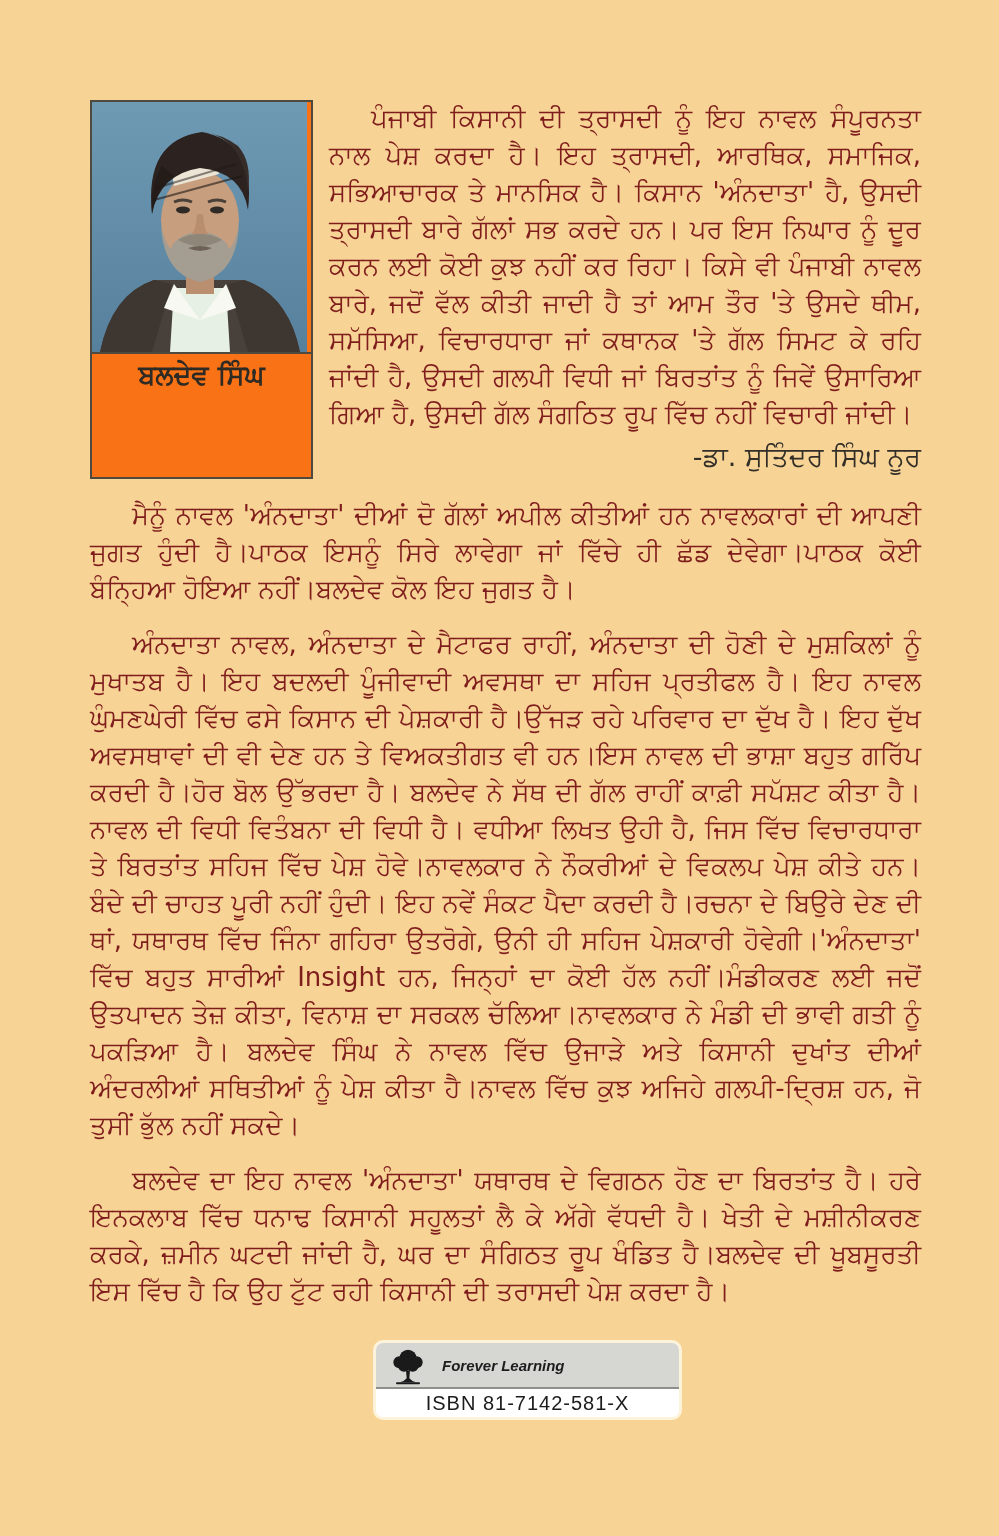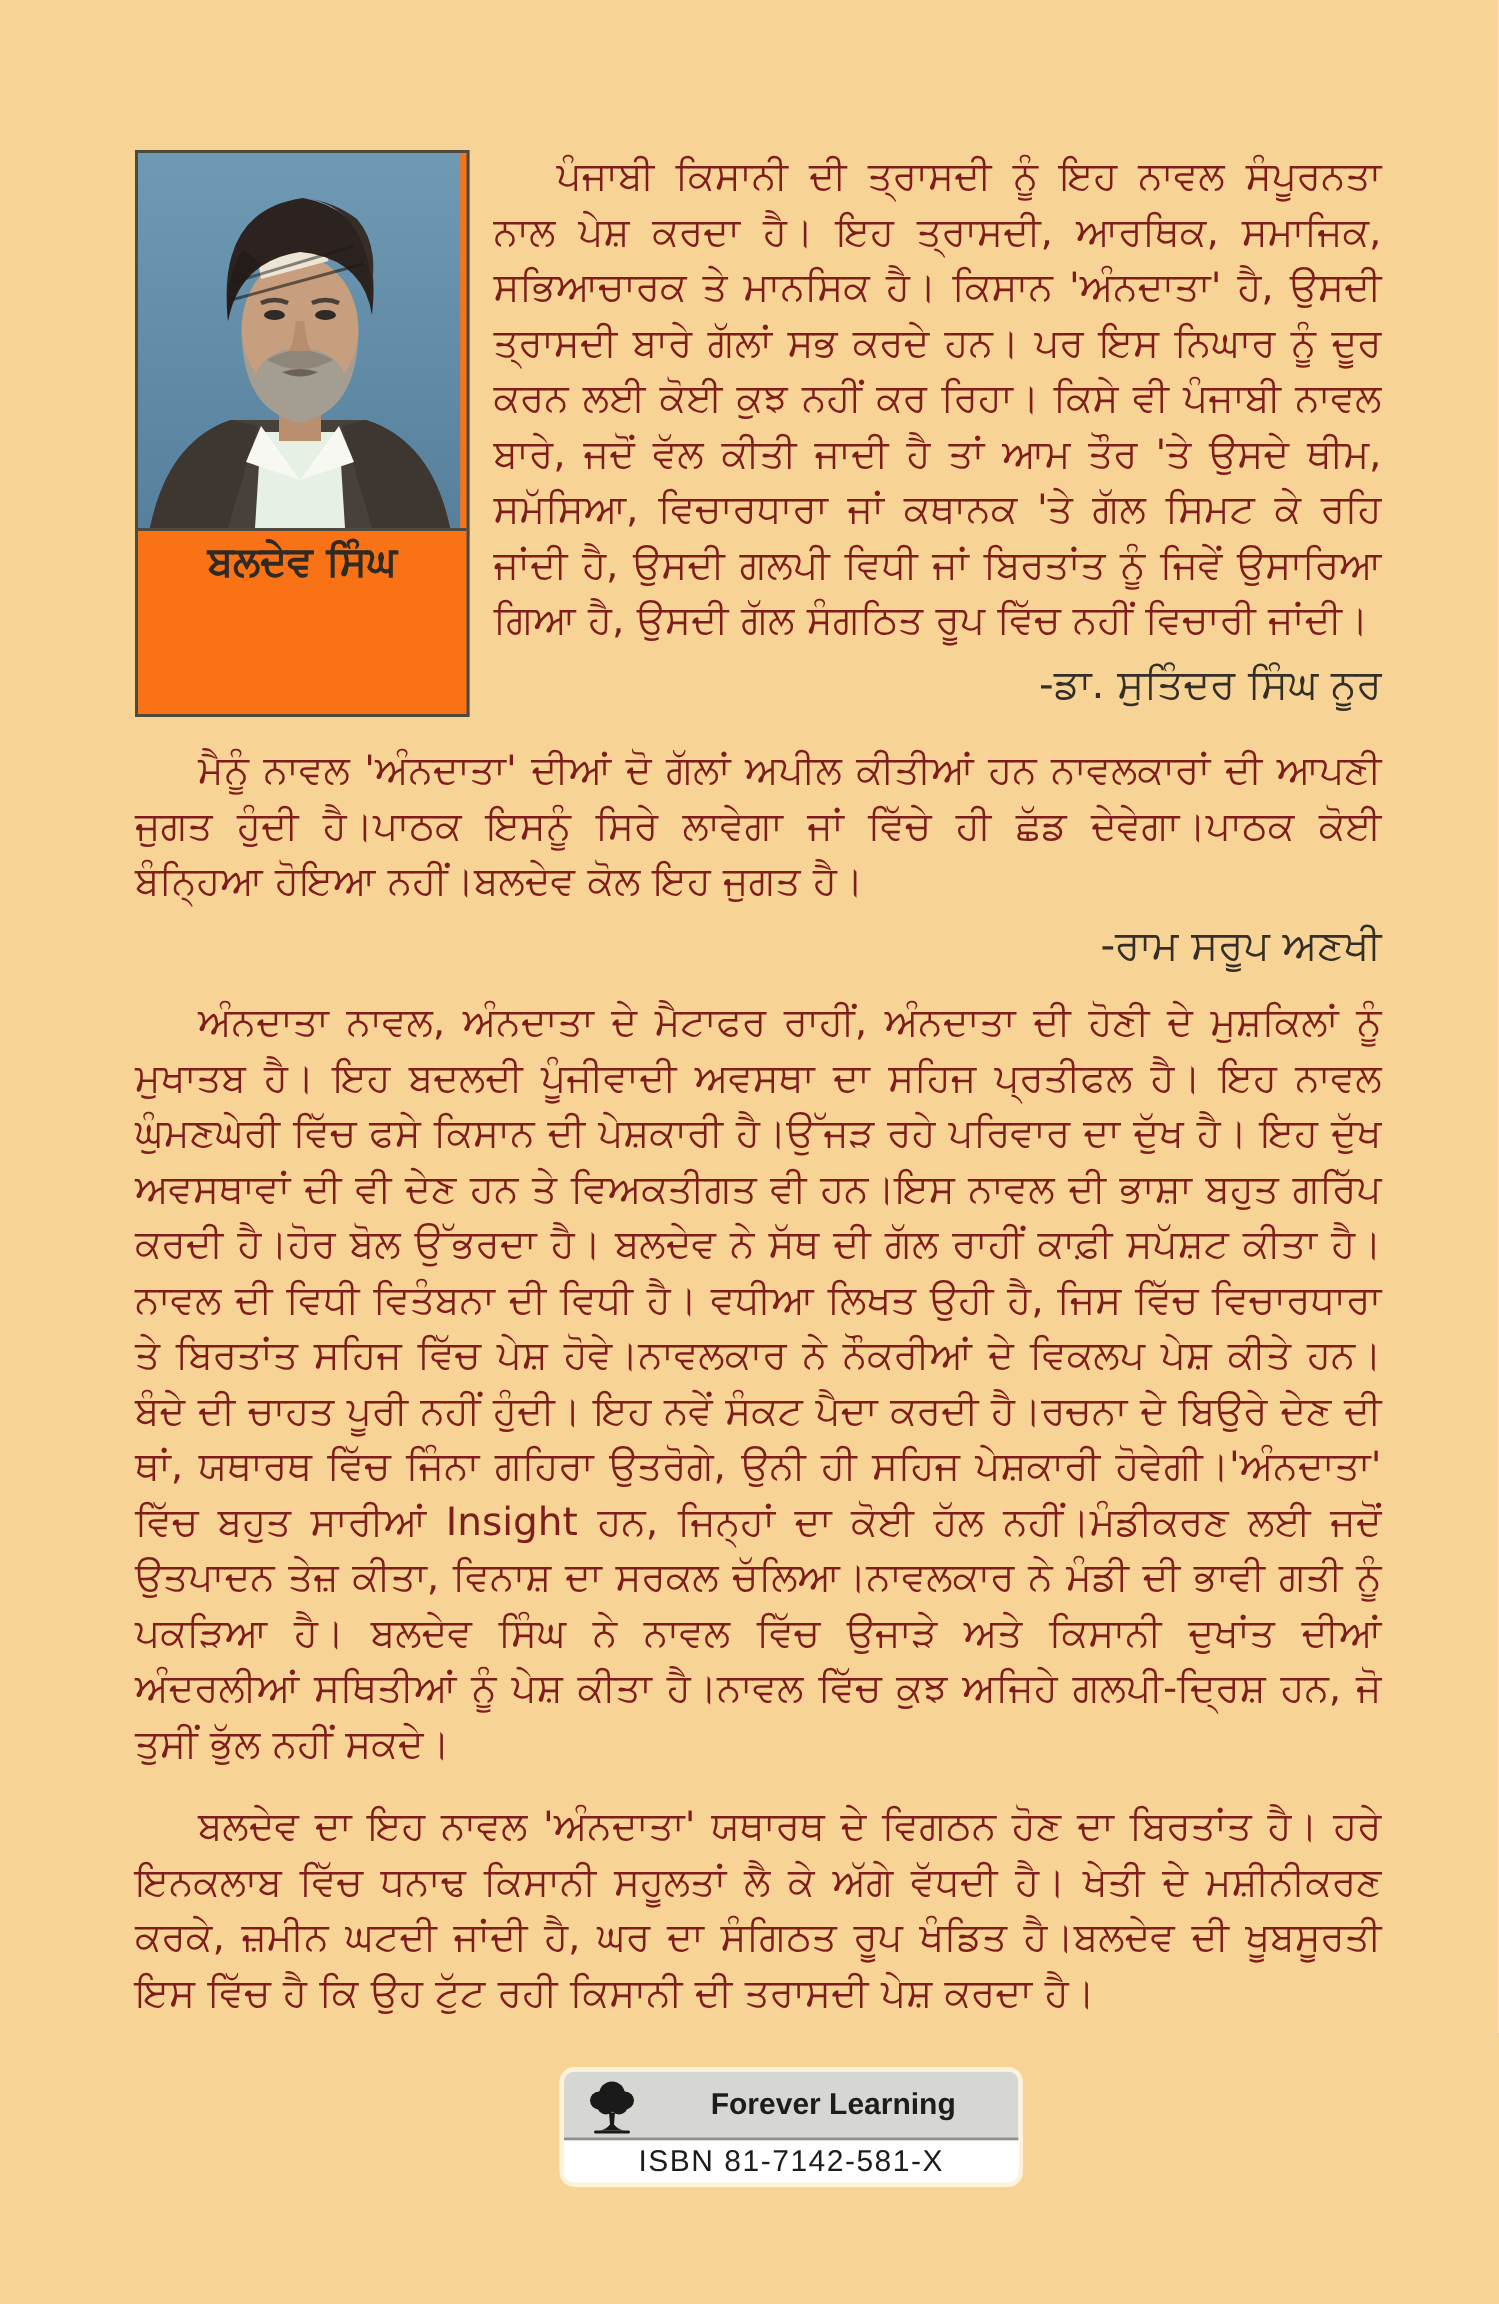--- a/index.html
+++ b/index.html
@@ -50,23 +50,23 @@
     background:#ffffff;
   }
   .gray-bar{
     background:#d6d6d3;
     border-bottom:2px solid #8e8e8a;
     height:44px;
     display:flex;align-items:center;gap:12px;
     padding:0 10px;
   }
   .gray-bar .tagline{
-    flex:1;text-align:center;
+    flex:1;
     font-family:"Liberation Sans", sans-serif;
-    font-size:20px;font-weight:bold;color:#1d1d1d;
+    font-size:15px;font-weight:bold;color:#1d1d1d;font-style:italic;
   }
   .tree-svg{display:block;width:44px;height:40px;}
   .isbn-area{background:#ffffff;text-align:center;padding:3px 10px 2px;}
   .isbn-text{
     font-family:"Liberation Sans", sans-serif;
     font-size:20px;color:#1c1c1c;letter-spacing:1px;
   }
 </style>
 </head>
 <body>
@@ -123,21 +123,20 @@
 
     <div class="quote-col">
       <p class="para indent">ਪੰਜਾਬੀ ਕਿਸਾਨੀ ਦੀ ਤ੍ਰਾਸਦੀ ਨੂੰ ਇਹ ਨਾਵਲ ਸੰਪੂਰਨਤਾ ਨਾਲ ਪੇਸ਼ ਕਰਦਾ ਹੈ। ਇਹ ਤ੍ਰਾਸਦੀ, ਆਰਥਿਕ, ਸਮਾਜਿਕ, ਸਭਿਆਚਾਰਕ ਤੇ ਮਾਨਸਿਕ ਹੈ। ਕਿਸਾਨ 'ਅੰਨਦਾਤਾ' ਹੈ, ਉਸਦੀ ਤ੍ਰਾਸਦੀ ਬਾਰੇ ਗੱਲਾਂ ਸਭ ਕਰਦੇ ਹਨ। ਪਰ ਇਸ ਨਿਘਾਰ ਨੂੰ ਦੂਰ ਕਰਨ ਲਈ ਕੋਈ ਕੁਝ ਨਹੀਂ ਕਰ ਰਿਹਾ। ਕਿਸੇ ਵੀ ਪੰਜਾਬੀ ਨਾਵਲ ਬਾਰੇ, ਜਦੋਂ ਵੱਲ ਕੀਤੀ ਜਾਦੀ ਹੈ ਤਾਂ ਆਮ ਤੌਰ 'ਤੇ ਉਸਦੇ ਥੀਮ, ਸਮੱਸਿਆ, ਵਿਚਾਰਧਾਰਾ ਜਾਂ ਕਥਾਨਕ 'ਤੇ ਗੱਲ ਸਿਮਟ ਕੇ ਰਹਿ ਜਾਂਦੀ ਹੈ, ਉਸਦੀ ਗਲਪੀ ਵਿਧੀ ਜਾਂ ਬਿਰਤਾਂਤ ਨੂੰ ਜਿਵੇਂ ਉਸਾਰਿਆ ਗਿਆ ਹੈ, ਉਸਦੀ ਗੱਲ ਸੰਗਠਿਤ ਰੂਪ ਵਿੱਚ ਨਹੀਂ ਵਿਚਾਰੀ ਜਾਂਦੀ।</p>
       <p class="attr">-ਡਾ. ਸੁਤਿੰਦਰ ਸਿੰਘ ਨੂਰ</p>
     </div>
   </div>
 
   <div class="quotes-rest">
     <div>
       <p class="para indent">ਮੈਨੂੰ ਨਾਵਲ 'ਅੰਨਦਾਤਾ' ਦੀਆਂ ਦੋ ਗੱਲਾਂ ਅਪੀਲ ਕੀਤੀਆਂ ਹਨ ਨਾਵਲਕਾਰਾਂ ਦੀ ਆਪਣੀ ਜੁਗਤ ਹੁੰਦੀ ਹੈ।ਪਾਠਕ ਇਸਨੂੰ ਸਿਰੇ ਲਾਵੇਗਾ ਜਾਂ ਵਿੱਚੇ ਹੀ ਛੱਡ ਦੇਵੇਗਾ।ਪਾਠਕ ਕੋਈ ਬੰਨ੍ਹਿਆ ਹੋਇਆ ਨਹੀਂ।ਬਲਦੇਵ ਕੋਲ ਇਹ ਜੁਗਤ ਹੈ।</p>
-      <p class="attr">-ਰਾਮ ਸਰੂਪ ਅਣਖੀ</p>
     </div>
     <div>
       <p class="para indent">ਅੰਨਦਾਤਾ ਨਾਵਲ, ਅੰਨਦਾਤਾ ਦੇ ਮੈਟਾਫਰ ਰਾਹੀਂ, ਅੰਨਦਾਤਾ ਦੀ ਹੋਣੀ ਦੇ ਮੁਸ਼ਕਿਲਾਂ ਨੂੰ ਮੁਖਾਤਬ ਹੈ। ਇਹ ਬਦਲਦੀ ਪੂੰਜੀਵਾਦੀ ਅਵਸਥਾ ਦਾ ਸਹਿਜ ਪ੍ਰਤੀਫਲ ਹੈ। ਇਹ ਨਾਵਲ ਘੁੰਮਣਘੇਰੀ ਵਿੱਚ ਫਸੇ ਕਿਸਾਨ ਦੀ ਪੇਸ਼ਕਾਰੀ ਹੈ।ਉੱਜੜ ਰਹੇ ਪਰਿਵਾਰ ਦਾ ਦੁੱਖ ਹੈ। ਇਹ ਦੁੱਖ ਅਵਸਥਾਵਾਂ ਦੀ ਵੀ ਦੇਣ ਹਨ ਤੇ ਵਿਅਕਤੀਗਤ ਵੀ ਹਨ।ਇਸ ਨਾਵਲ ਦੀ ਭਾਸ਼ਾ ਬਹੁਤ ਗਰਿੱਪ ਕਰਦੀ ਹੈ।ਹੋਰ ਬੋਲ ਉੱਭਰਦਾ ਹੈ। ਬਲਦੇਵ ਨੇ ਸੱਥ ਦੀ ਗੱਲ ਰਾਹੀਂ ਕਾਫ਼ੀ ਸਪੱਸ਼ਟ ਕੀਤਾ ਹੈ।ਨਾਵਲ ਦੀ ਵਿਧੀ ਵਿਤੰਬਨਾ ਦੀ ਵਿਧੀ ਹੈ। ਵਧੀਆ ਲਿਖਤ ਉਹੀ ਹੈ, ਜਿਸ ਵਿੱਚ ਵਿਚਾਰਧਾਰਾ ਤੇ ਬਿਰਤਾਂਤ ਸਹਿਜ ਵਿੱਚ ਪੇਸ਼ ਹੋਵੇ।ਨਾਵਲਕਾਰ ਨੇ ਨੌਕਰੀਆਂ ਦੇ ਵਿਕਲਪ ਪੇਸ਼ ਕੀਤੇ ਹਨ। ਬੰਦੇ ਦੀ ਚਾਹਤ ਪੂਰੀ ਨਹੀਂ ਹੁੰਦੀ। ਇਹ ਨਵੇਂ ਸੰਕਟ ਪੈਦਾ ਕਰਦੀ ਹੈ।ਰਚਨਾ ਦੇ ਬਿਉਰੇ ਦੇਣ ਦੀ ਥਾਂ, ਯਥਾਰਥ ਵਿੱਚ ਜਿੰਨਾ ਗਹਿਰਾ ਉਤਰੋਗੇ, ਉਨੀ ਹੀ ਸਹਿਜ ਪੇਸ਼ਕਾਰੀ ਹੋਵੇਗੀ।'ਅੰਨਦਾਤਾ' ਵਿੱਚ ਬਹੁਤ ਸਾਰੀਆਂ Insight ਹਨ, ਜਿਨ੍ਹਾਂ ਦਾ ਕੋਈ ਹੱਲ ਨਹੀਂ।ਮੰਡੀਕਰਣ ਲਈ ਜਦੋਂ ਉਤਪਾਦਨ ਤੇਜ਼ ਕੀਤਾ, ਵਿਨਾਸ਼ ਦਾ ਸਰਕਲ ਚੱਲਿਆ।ਨਾਵਲਕਾਰ ਨੇ ਮੰਡੀ ਦੀ ਭਾਵੀ ਗਤੀ ਨੂੰ ਪਕੜਿਆ ਹੈ। ਬਲਦੇਵ ਸਿੰਘ ਨੇ ਨਾਵਲ ਵਿੱਚ ਉਜਾੜੇ ਅਤੇ ਕਿਸਾਨੀ ਦੁਖਾਂਤ ਦੀਆਂ ਅੰਦਰਲੀਆਂ ਸਥਿਤੀਆਂ ਨੂੰ ਪੇਸ਼ ਕੀਤਾ ਹੈ।ਨਾਵਲ ਵਿੱਚ ਕੁਝ ਅਜਿਹੇ ਗਲਪੀ-ਦ੍ਰਿਸ਼ ਹਨ, ਜੋ ਤੁਸੀਂ ਭੁੱਲ ਨਹੀਂ ਸਕਦੇ।</p>
     </div>
     <div>
       <p class="para indent">ਬਲਦੇਵ ਦਾ ਇਹ ਨਾਵਲ 'ਅੰਨਦਾਤਾ' ਯਥਾਰਥ ਦੇ ਵਿਗਠਨ ਹੋਣ ਦਾ ਬਿਰਤਾਂਤ ਹੈ। ਹਰੇ ਇਨਕਲਾਬ ਵਿੱਚ ਧਨਾਢ ਕਿਸਾਨੀ ਸਹੂਲਤਾਂ ਲੈ ਕੇ ਅੱਗੇ ਵੱਧਦੀ ਹੈ। ਖੇਤੀ ਦੇ ਮਸ਼ੀਨੀਕਰਣ ਕਰਕੇ, ਜ਼ਮੀਨ ਘਟਦੀ ਜਾਂਦੀ ਹੈ, ਘਰ ਦਾ ਸੰਗਿਠਤ ਰੂਪ ਖੰਡਿਤ ਹੈ।ਬਲਦੇਵ ਦੀ ਖੂਬਸੂਰਤੀ ਇਸ ਵਿੱਚ ਹੈ ਕਿ ਉਹ ਟੁੱਟ ਰਹੀ ਕਿਸਾਨੀ ਦੀ ਤਰਾਸਦੀ ਪੇਸ਼ ਕਰਦਾ ਹੈ।</p>
     </div>
   </div>
 
   <div class="pub-label">

